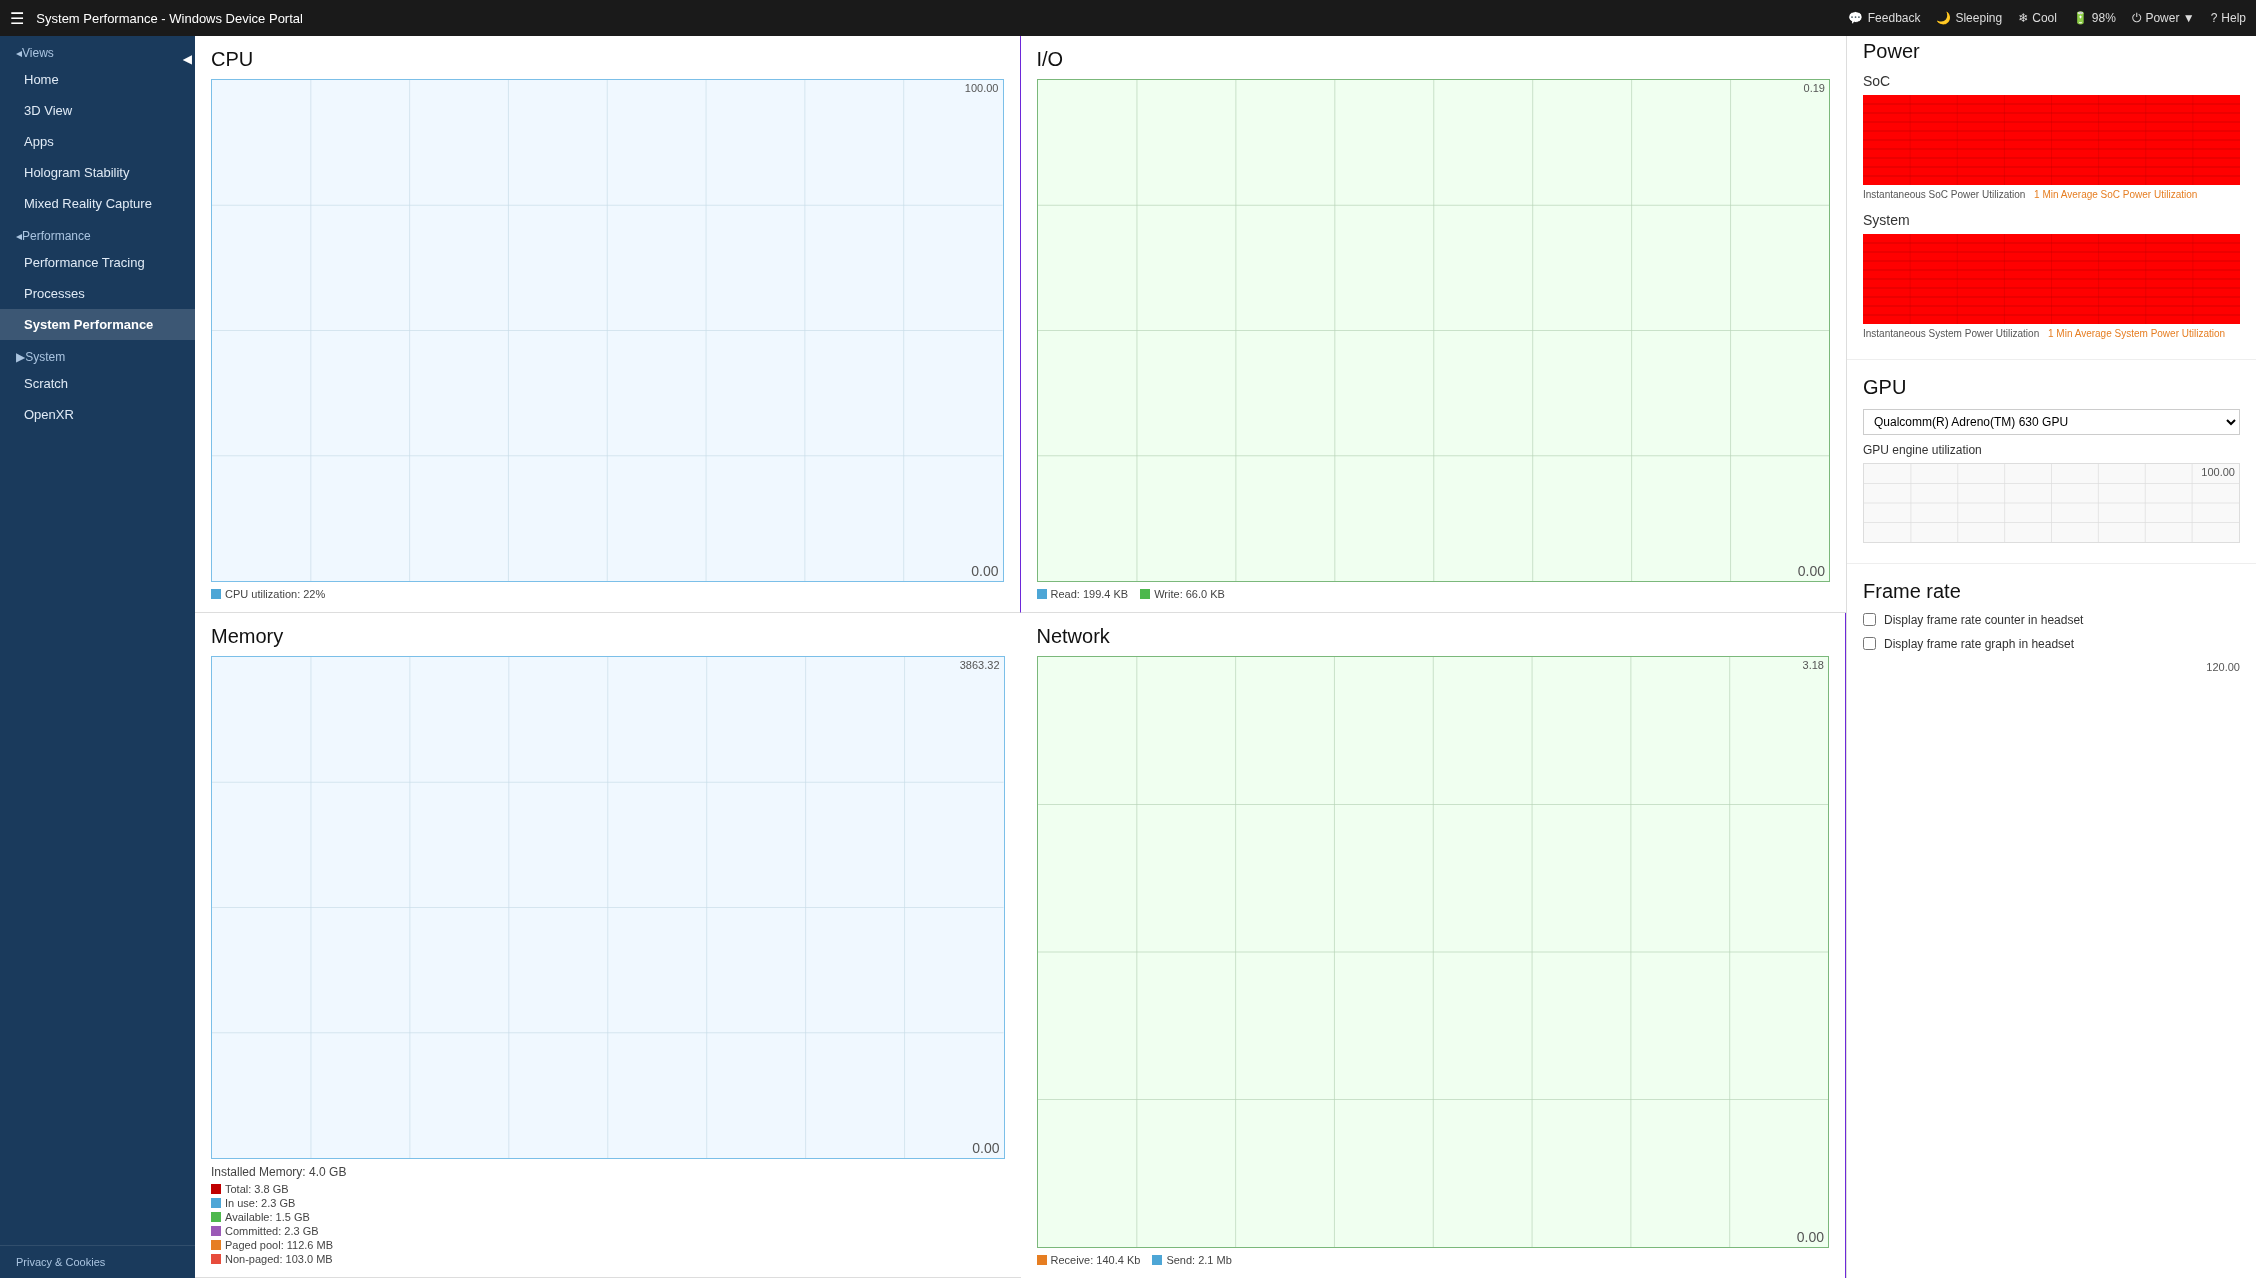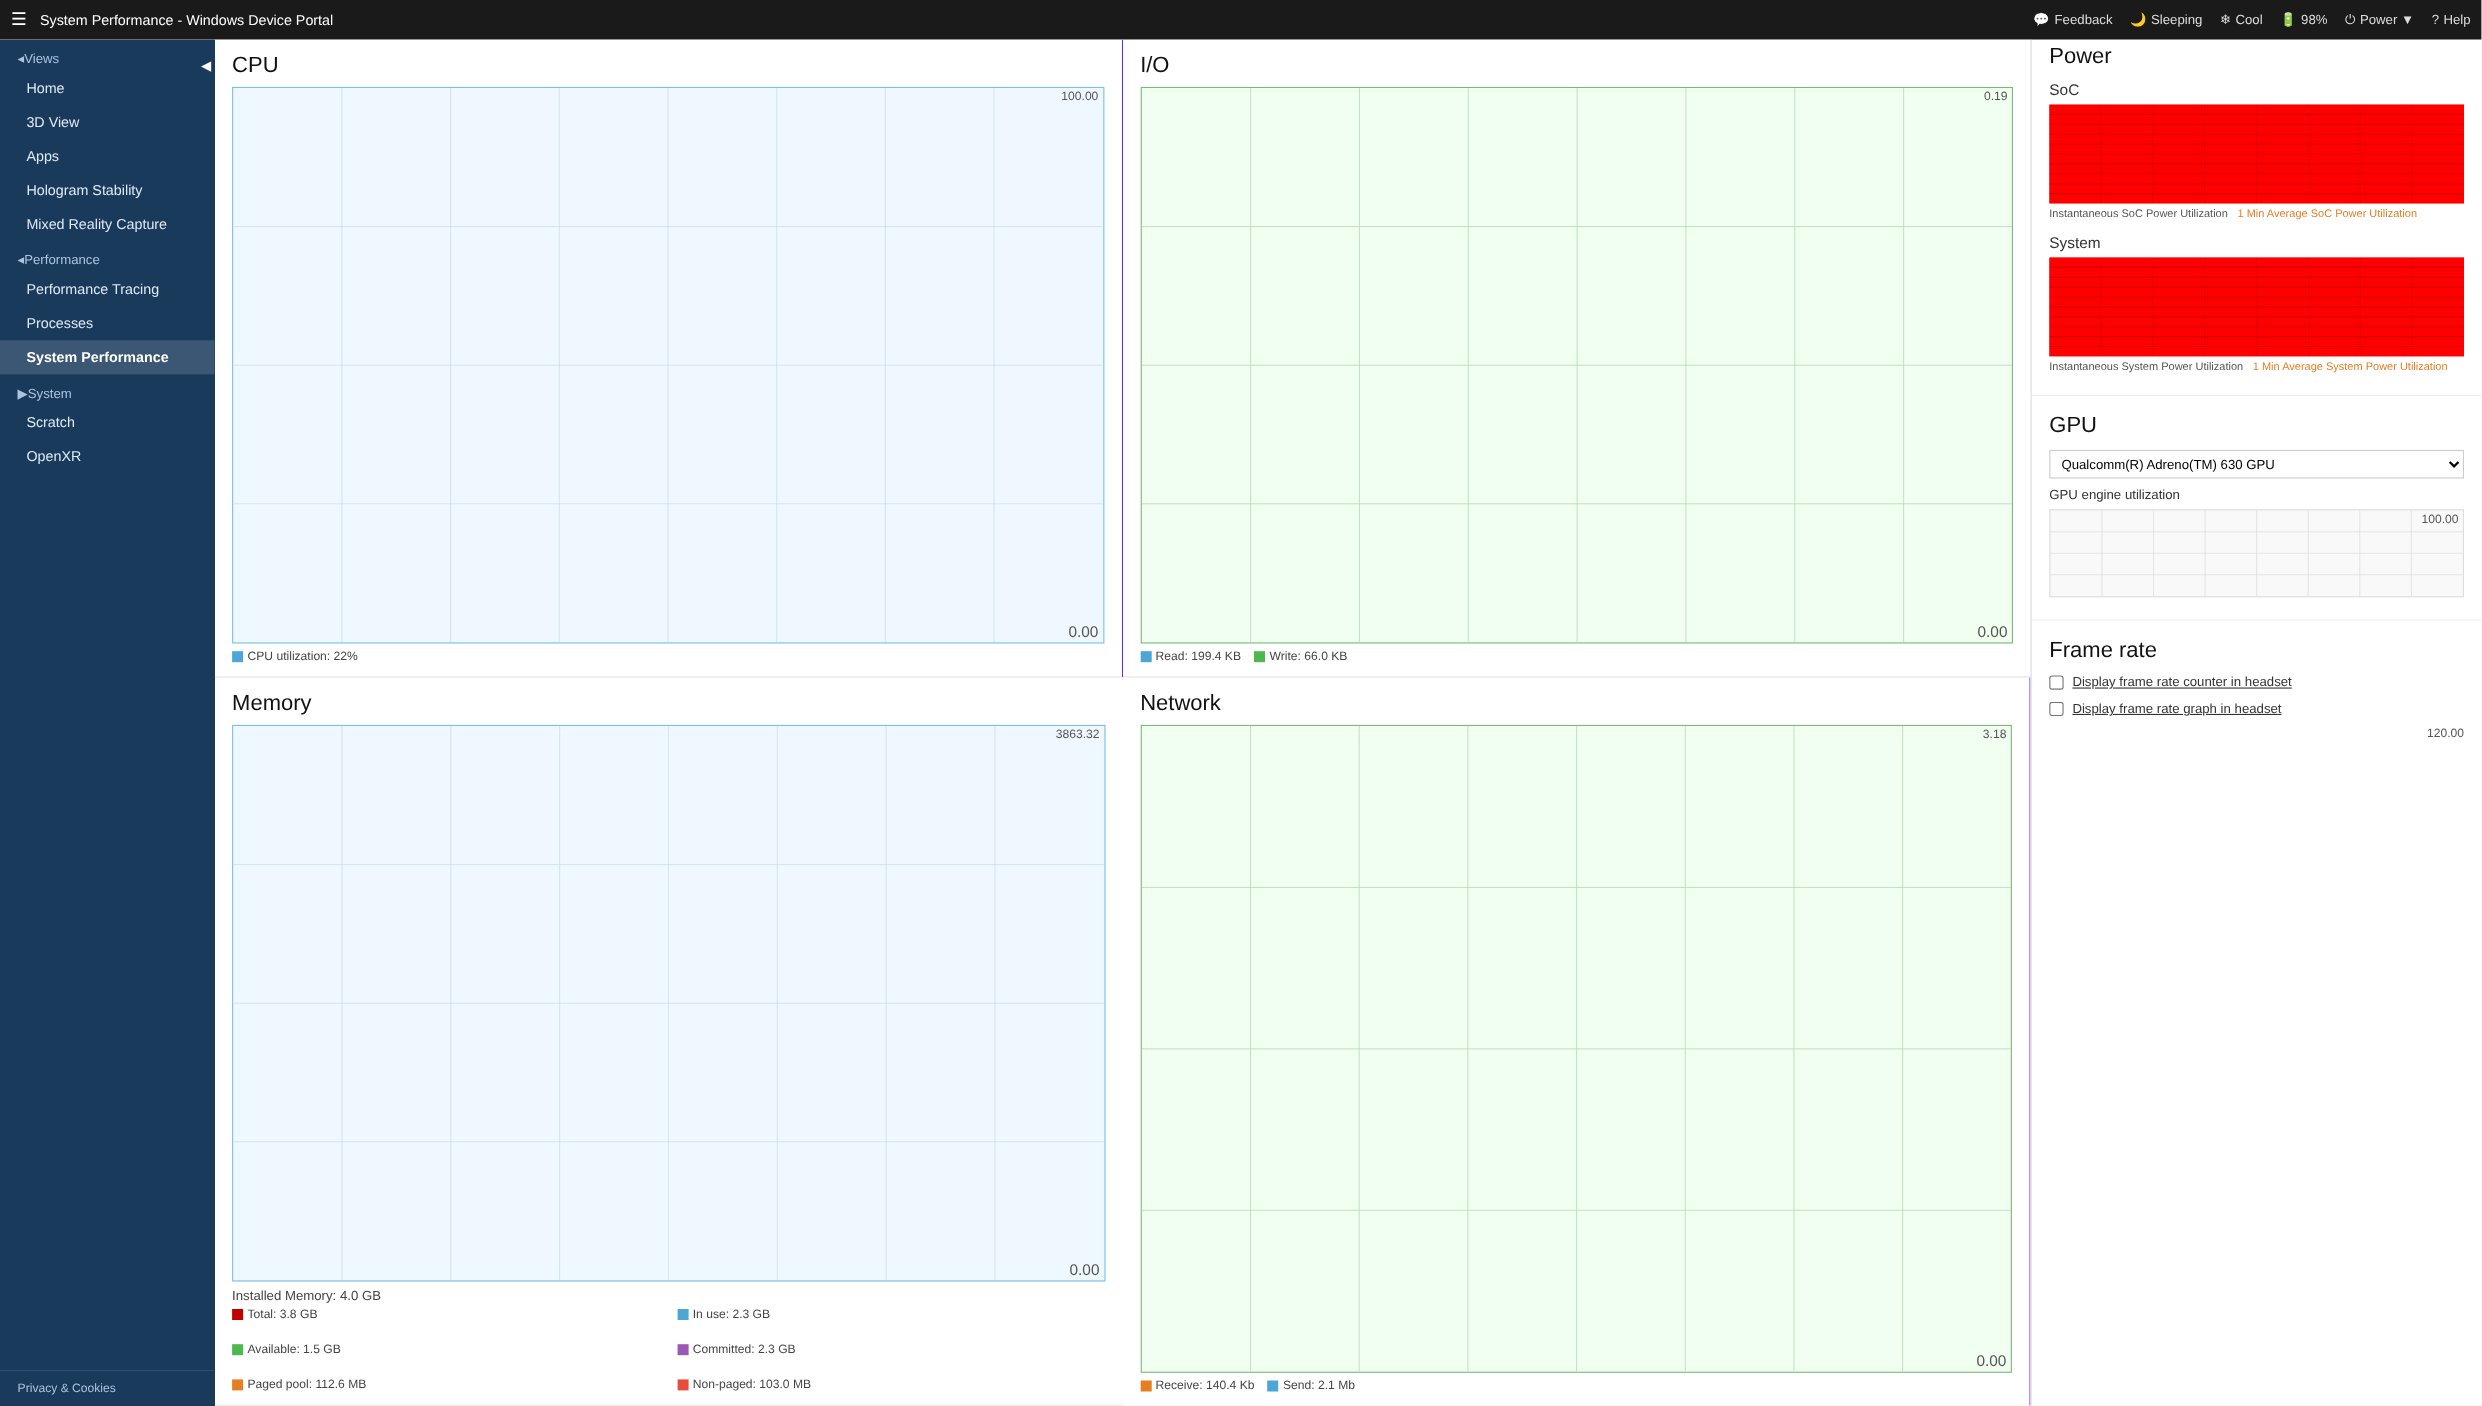--- a/index.html
+++ b/index.html
@@ -184,22 +184,22 @@
       margin-top: 6px;
       font-size: 11px;
       color: #444;
     }
     .memory-installed {
       font-size: 12px;
       margin-bottom: 4px;
     }
     .memory-legend-grid {
       display: grid;
-      grid-template-columns: 1fr 1fr;
-      gap: 20px 16px;
+      grid-template-columns: 1fr;
+      gap: 2px 16px;
     }
 
     
     .right-panel {
       width: 410px;
       flex-shrink: 0;
       background: #fff;
       border-left: 1px solid #ddd;
       overflow-y: auto;
       position: relative;
@@ -261,26 +261,25 @@
       top: 2px;
       font-size: 11px;
       color: #555;
     }
 
     .framerate-section {
       padding: 16px;
     }
     .framerate-checkbox {
       display: flex;
-      align-items: center;
+      align-items: flex-start;
       gap: 8px;
       margin-bottom: 10px;
       font-size: 12px;
       color: #333;
-      text-decoration: underline;
     }
     .framerate-checkbox input { cursor: pointer; }
     .framerate-max {
       font-size: 11px;
       color: #555;
       text-align: right;
       margin-top: 4px;
     }
 
     

